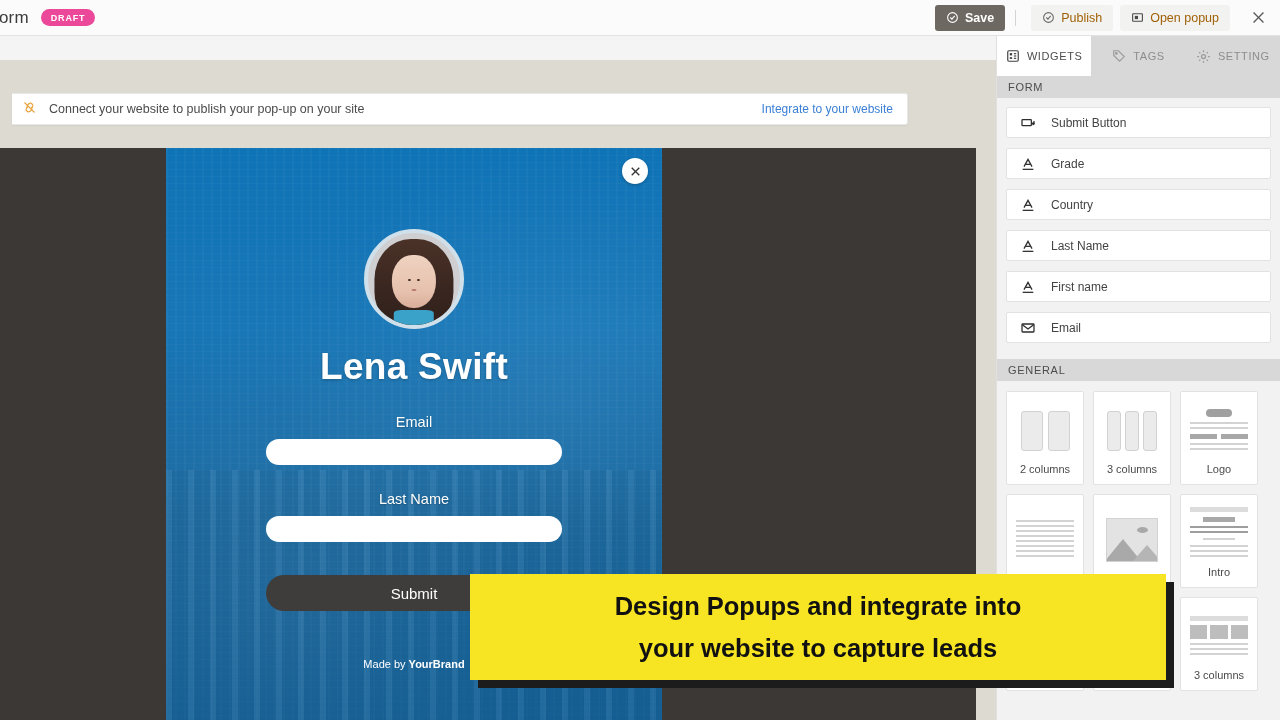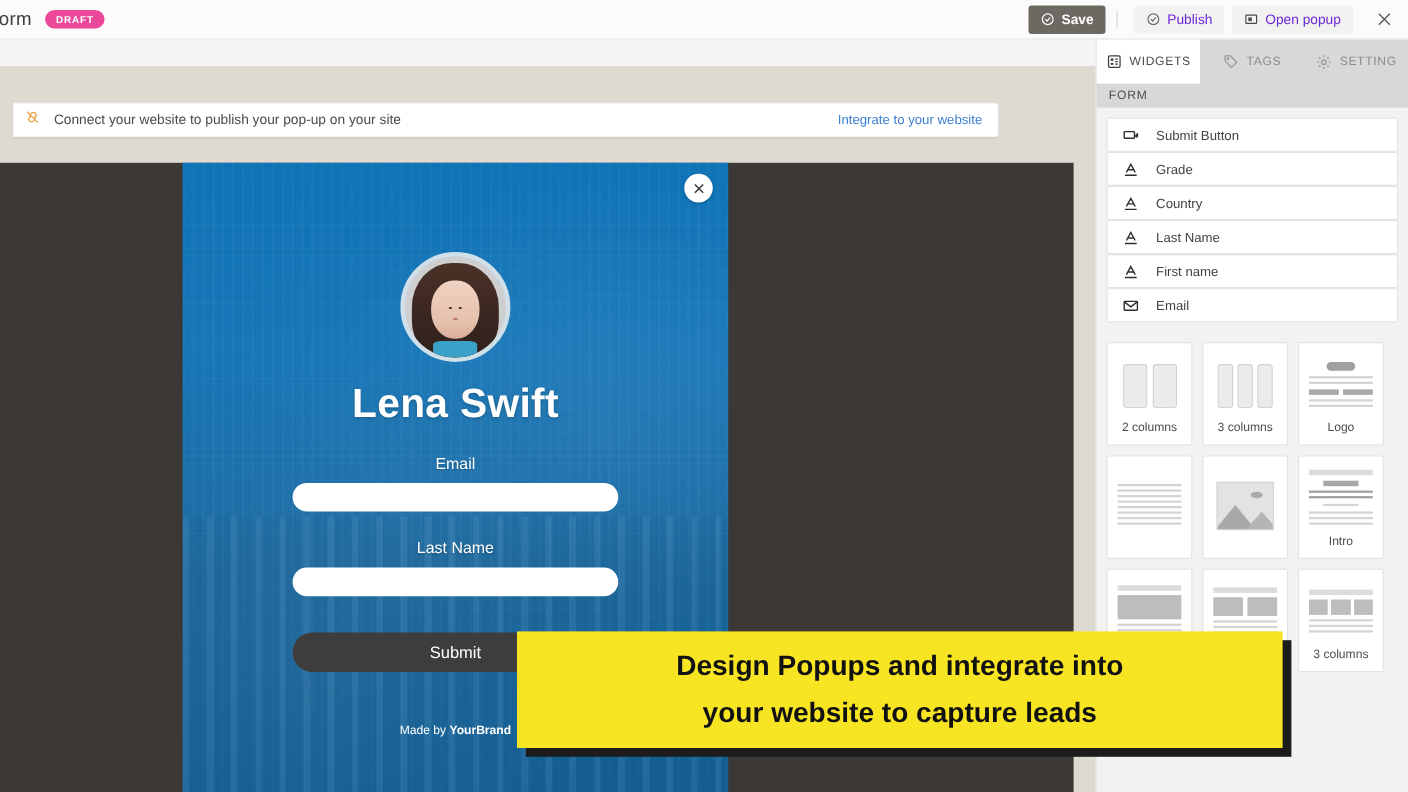--- a/index.html
+++ b/index.html
@@ -29,21 +29,21 @@
   .topbar-right {
     margin-left: auto; display: flex; align-items: center; height: 100%;
     padding-right: 10px;
   }
   .btn {
     display: flex; align-items: center; gap: 6px;
     font-size: 12.5px; border-radius: 3px; height: 26px;
     padding: 0 11px; cursor: pointer; white-space: nowrap;
   }
   .btn-save { background: #6d6862; color: #fff; font-weight: bold; text-align: right; }
-  .btn-ghost { background: #f2f2f1; color: #6d28d9; margin-left: 7px; }
+  .btn-ghost { background: #f2f2f1; color: #a16207; margin-left: 7px; }
   .divider-v { width: 1px; height: 16px; background: #d4d4d4; margin: 0 8px 0 10px; }
   .close-x {
     margin-left: 16px; width: 24px; height: 24px; cursor: pointer;
     display: flex; align-items: center; justify-content: center;
   }
   .ico { display: inline-flex; align-items: center; justify-content: center; }
 
   
   .canvas-wrap {
     position: absolute; top: 36px; left: 0; width: 996px; height: 684px;
@@ -173,21 +173,21 @@
   .tab.active { background: #ffffff; color: #4c4c4c; }
   .section-head {
     height: 22px; background: #d8d8d8; color: #4d4d4d;
     font-size: 11px; letter-spacing: .7px; display: flex; align-items: center;
     padding-left: 11px;
   }
   .widget-list { padding: 9px 9px 8px; background: #f2f2f2; }
   .widget-row {
     height: 31px; background: #ffffff; border: 1px solid #e2e2e2;
     border-radius: 2px; display: flex; align-items: center;
-    margin-bottom: 0; padding-left: 13px; gap: 15px; cursor: pointer;
+    margin-bottom: 10px; padding-left: 13px; gap: 15px; cursor: pointer;
   }
   .widget-row:last-child { margin-bottom: 0; }
   .widget-label { font-size: 12px; color: #434343; }
   .tiles {
     display: flex; flex-wrap: wrap; gap: 9px; padding: 10px 9px;
     background: #f2f2f2;
   }
   .tile {
     width: 78px; height: 94px; background: #ffffff; border: 1px solid #e2e2e2;
     border-radius: 2px; display: flex; flex-direction: column;
@@ -422,20 +422,21 @@
       <span class="ico">
         <svg width="16" height="16" viewBox="0 0 24 24" fill="none" stroke="#2d2d2d" stroke-width="1.9">
           <rect x="3" y="6" width="18" height="12" rx="1"></rect>
             <polyline points="3.6,7 12,13.5 20.4,7"></polyline>
         </svg>
       </span>
       <span class="widget-label">Email</span>
     </div>
   </div>
 
+  <div class="section-head" style="margin-top:8px">GENERAL</div>
 
   <div class="tiles">
 
     <div class="tile">
       <div class="tile-art">
         <div style="display:flex;gap:5px">
           <div class="col-block" style="width:22px;height:40px"></div>
           <div class="col-block" style="width:22px;height:40px"></div>
         </div>
       </div>

